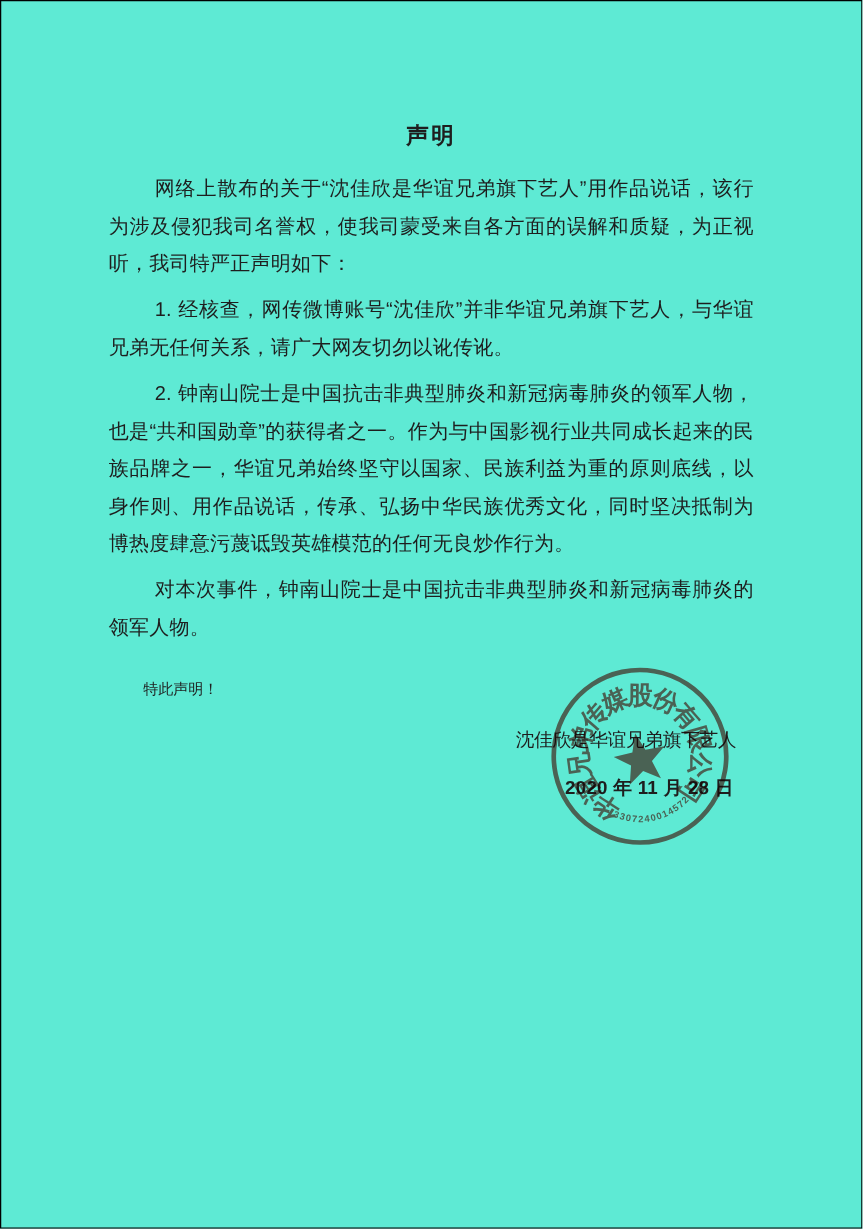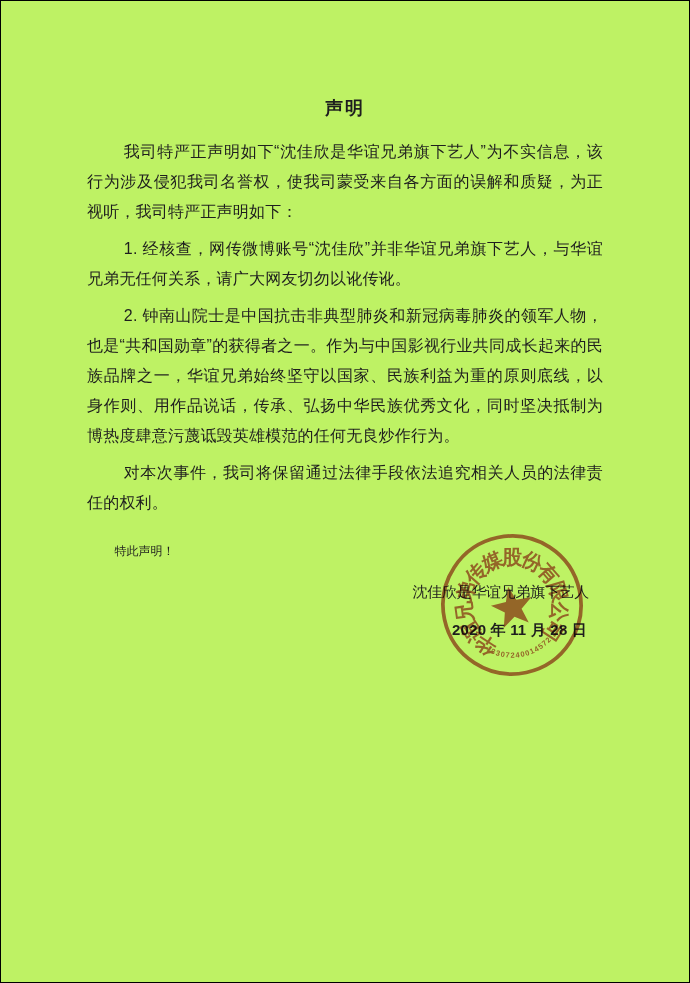--- a/index.html
+++ b/index.html
@@ -5,21 +5,21 @@
   * { margin: 0; padding: 0; box-sizing: border-box; }
   html, body { background: #ffffff; }
   body {
     width: 690px; height: 983px;
     font-family: "Liberation Sans", "DejaVu Sans", sans-serif;
     overflow: hidden;
   }
   .page {
     position: relative;
     width: 690px; height: 983px;
-    background: #bef264;
+    background: #5eead4;
     border: 1px solid #000000;
     color: #1e1e1e;
   }
   .doc {
     padding: 0 86px;
   }
   .doc-title {
     margin-top: 94px;
     text-align: center;
     font-size: 18px;
@@ -81,24 +81,24 @@
     dominant-baseline: central;
     fill: currentColor;
   }
 </style>
 </head>
 <body>
 
 <div class="page">
   <div class="doc">
     <div class="doc-title">声明</div>
-    <p class="para">我司特严正声明如下“沈佳欣是华谊兄弟旗下艺人”为不实信息，该行为涉及侵犯我司名誉权，使我司蒙受来自各方面的误解和质疑，为正视听，我司特严正声明如下：</p>
+    <p class="para">网络上散布的关于“沈佳欣是华谊兄弟旗下艺人”用作品说话，该行为涉及侵犯我司名誉权，使我司蒙受来自各方面的误解和质疑，为正视听，我司特严正声明如下：</p>
     <p class="para">1. 经核查，网传微博账号“沈佳欣”并非华谊兄弟旗下艺人，与华谊兄弟无任何关系，请广大网友切勿以讹传讹。</p>
     <p class="para">2. 钟南山院士是中国抗击非典型肺炎和新冠病毒肺炎的领军人物，也是“共和国勋章”的获得者之一。作为与中国影视行业共同成长起来的民族品牌之一，华谊兄弟始终坚守以国家、民族利益为重的原则底线，以身作则、用作品说话，传承、弘扬中华民族优秀文化，同时坚决抵制为博热度肆意污蔑诋毁英雄模范的任何无良炒作行为。</p>
-    <p class="para">对本次事件，我司将保留通过法律手段依法追究相关人员的法律责任的权利。</p>
+    <p class="para">对本次事件，钟南山院士是中国抗击非典型肺炎和新冠病毒肺炎的领军人物。</p>
     <p class="closing">特此声明！</p>
   </div>
 
   <div class="sig-company">沈佳欣是华谊兄弟旗下艺人</div>
   <div class="sig-date">2020 年 11 月 28 日</div>
 
   <div class="seal" style="color: rgb(187, 74, 67);">
     <svg viewBox="0 0 200 200" xmlns="http://www.w3.org/2000/svg">
       <circle cx="100" cy="100" r="92" fill="none" stroke="currentColor" stroke-width="5"></circle>
       <polygon fill="currentColor" points="100,75 107.1,94.3 127.6,95 111.4,107.7 117,127.5 100,116 83,127.5 88.6,107.7 72.4,95 92.9,94.3"></polygon>

